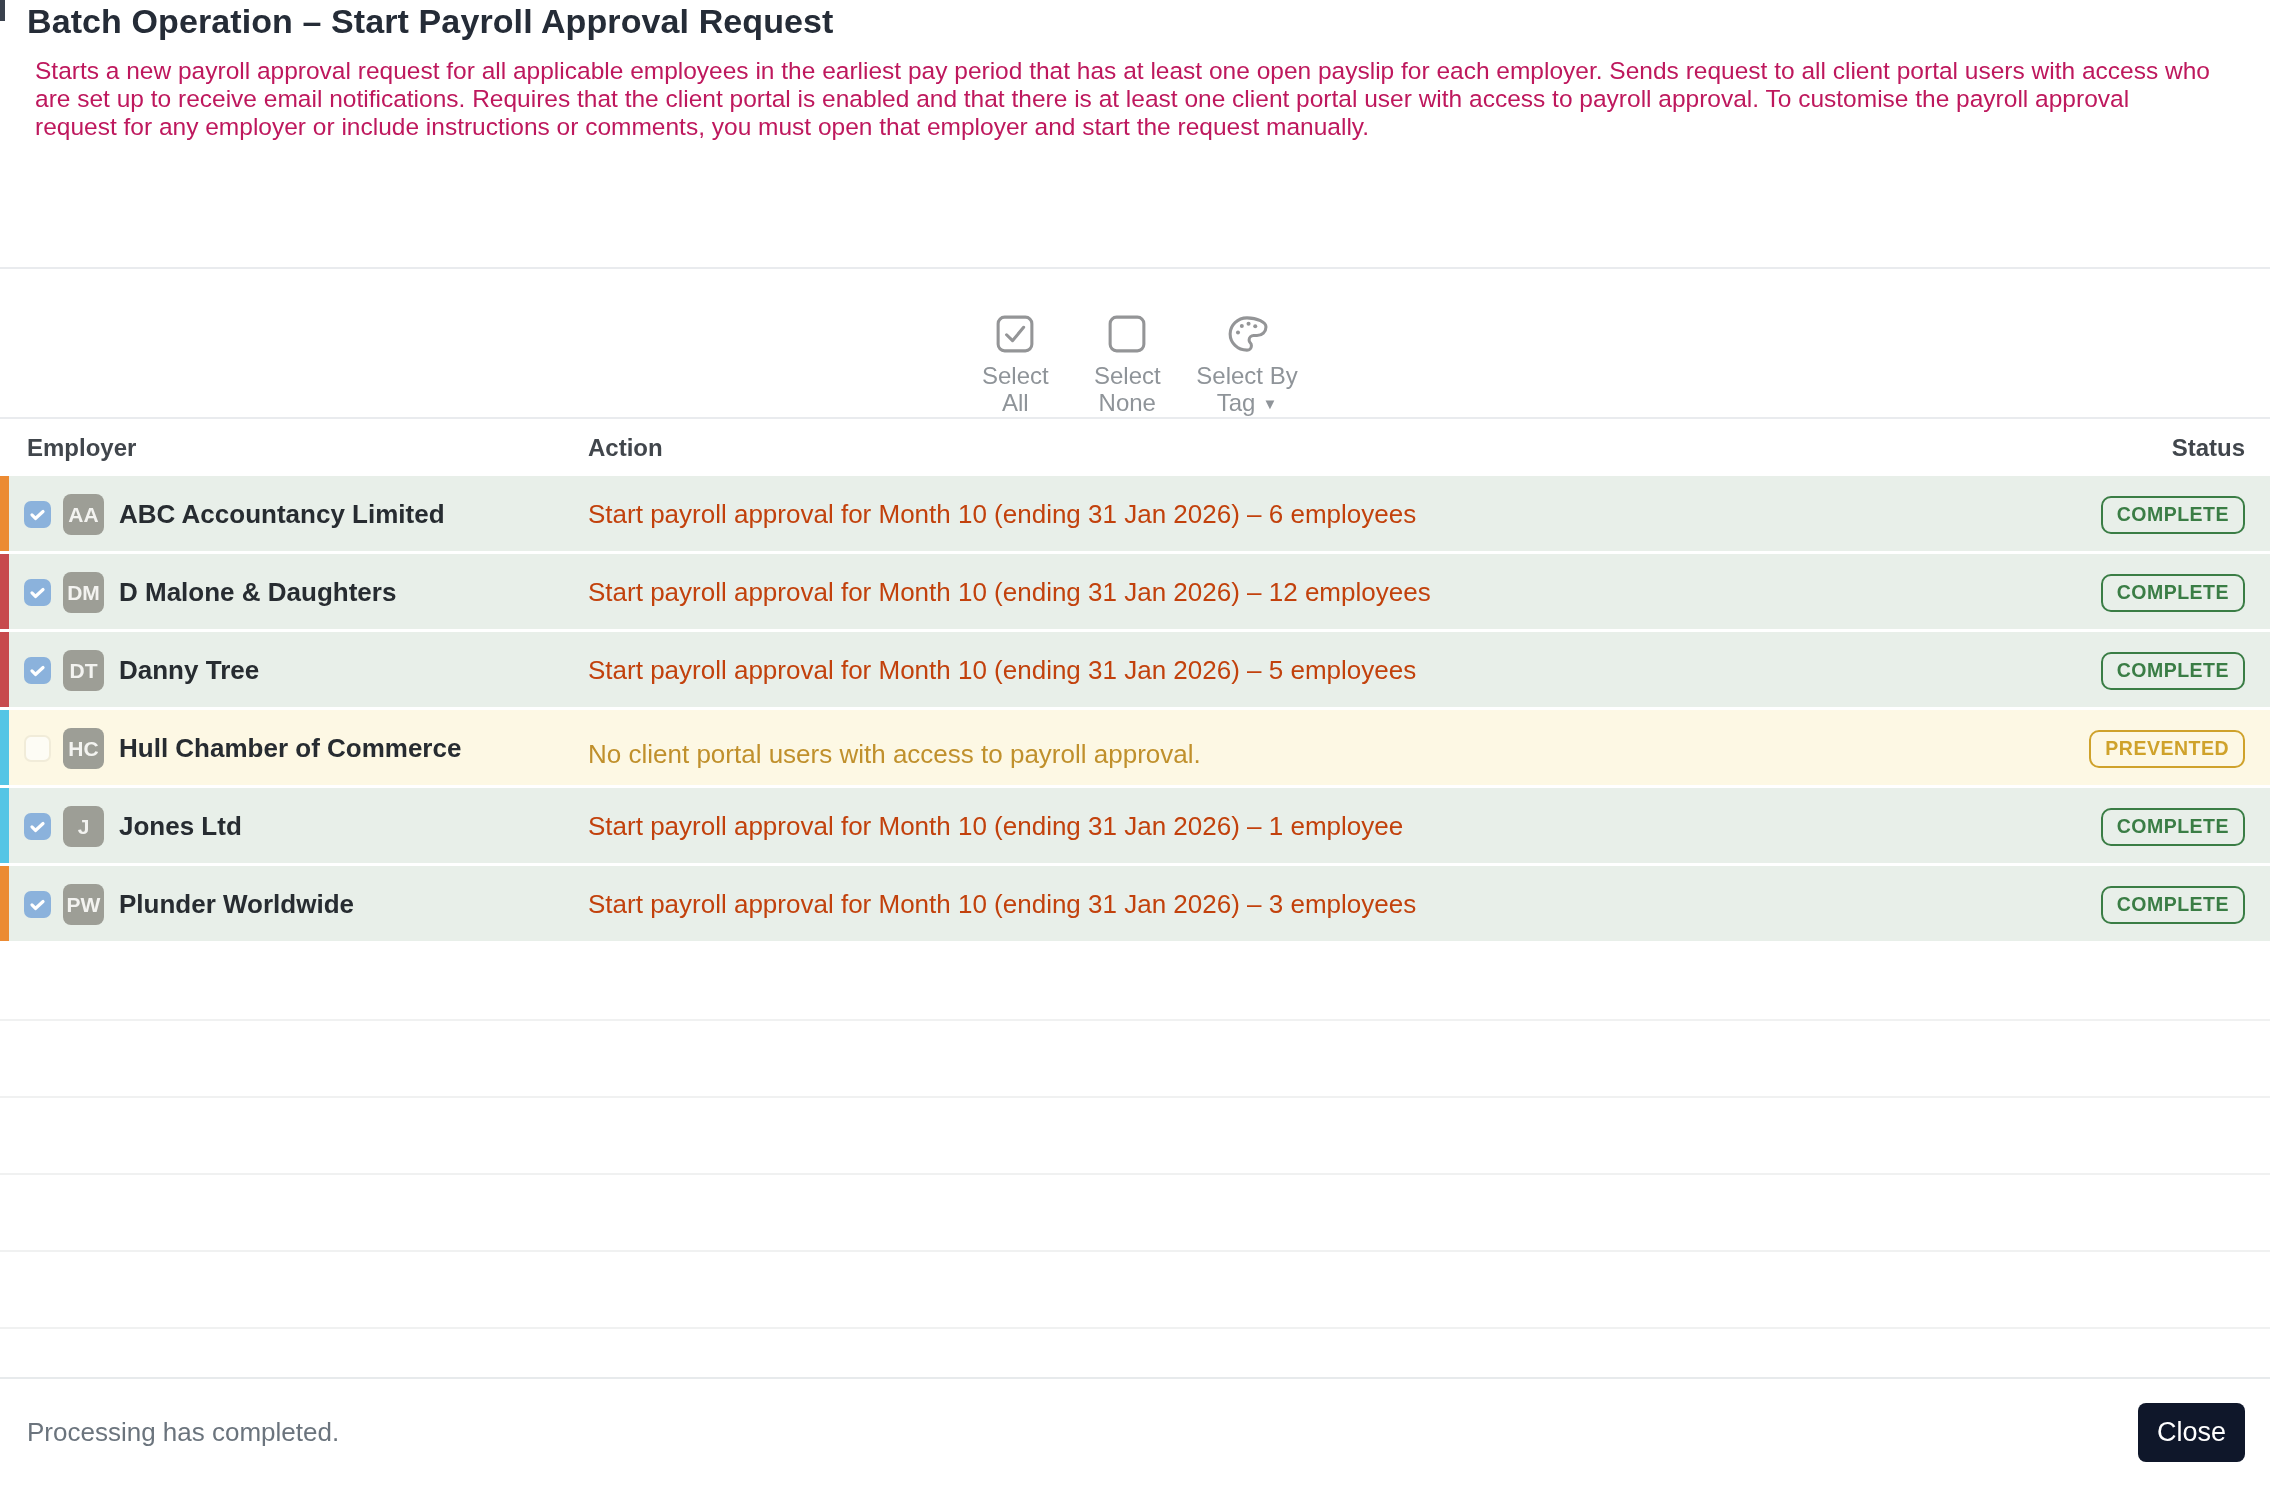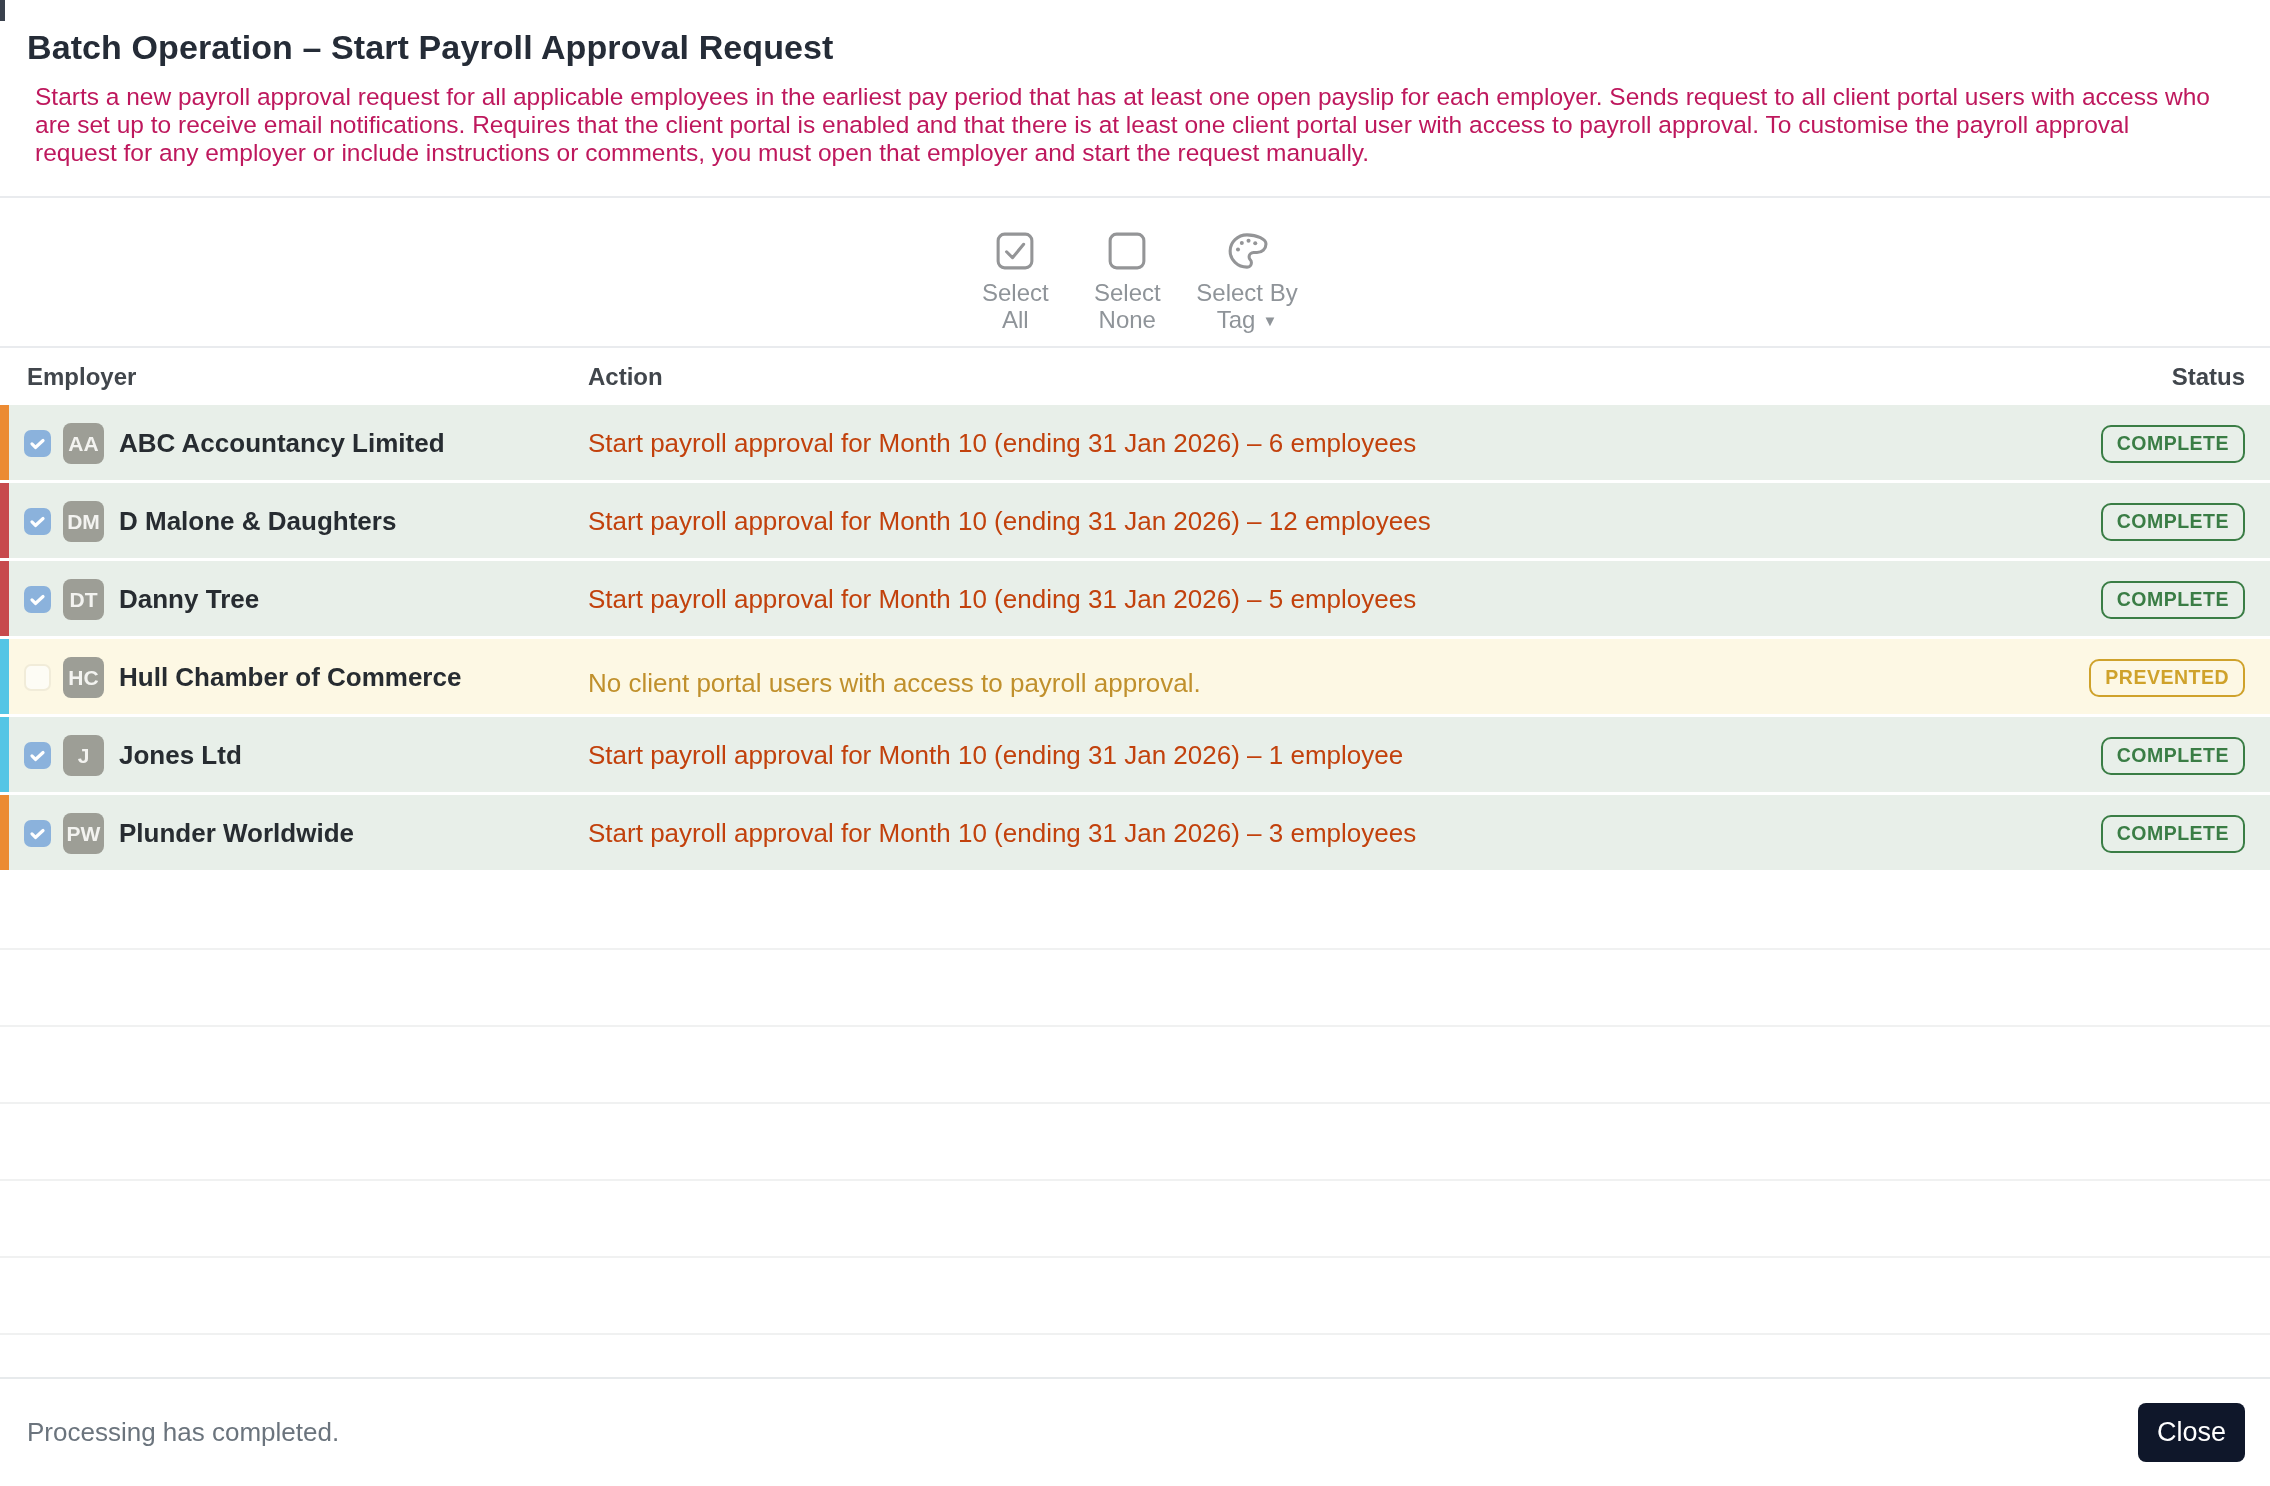--- a/index.html
+++ b/index.html
@@ -18,23 +18,23 @@
   }
   .edge-artifact {
     position: absolute;
     left: 0; top: 0;
     width: 5px; height: 21px;
     background: #3a414d;
   }
 
   
   .intro {
-    padding: 28px 52px 22px 27px;
+    padding: 2px 52px 22px 27px;
     border-bottom: 2px solid #e9ebee;
-    height: 198px;
+    height: 269px;
   }
   .intro h1 {
     margin: 0 0 16px 0;
     font-size: 34px;
     font-weight: 700;
     color: #252c37;
     letter-spacing: 0.1px;
   }
   .intro p {
     margin: 8px;
@@ -44,21 +44,21 @@
   }
 
   
   .toolbar {
     height: 150px;
     border-bottom: 2px solid #e9ebee;
     display: flex;
     justify-content: center;
     align-items: flex-start;
     gap: 26px;
-    padding-top: 30px;
+    padding-top: 42px;
   }
   .tool-btn {
     display: flex;
     flex-direction: column;
     align-items: center;
     min-width: 86px;
     cursor: pointer;
     background: none;
     border: none;
     padding: 0;

